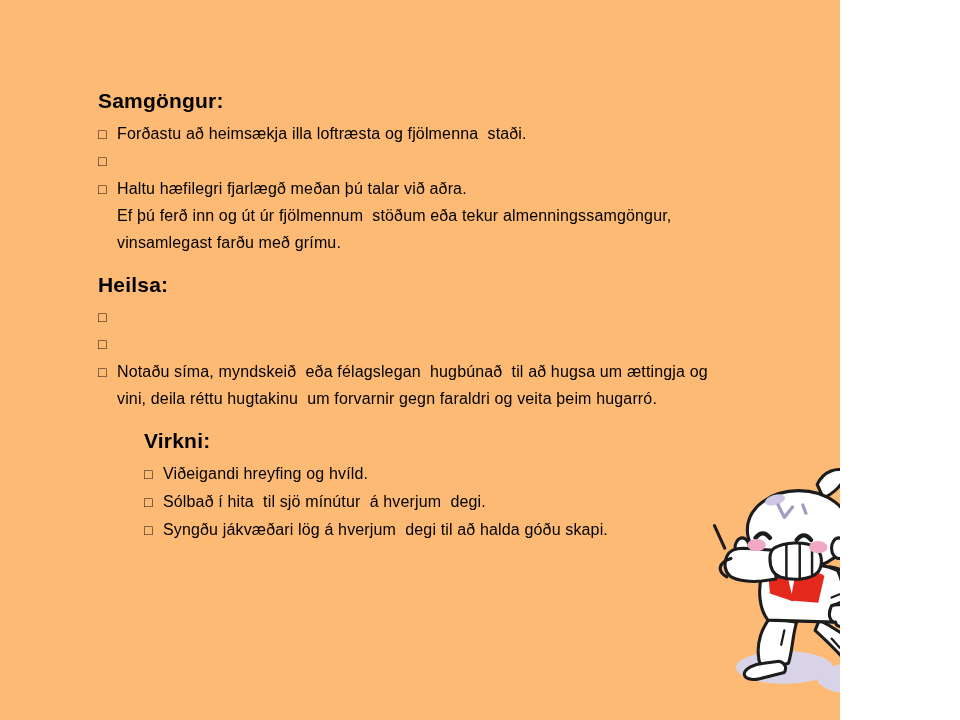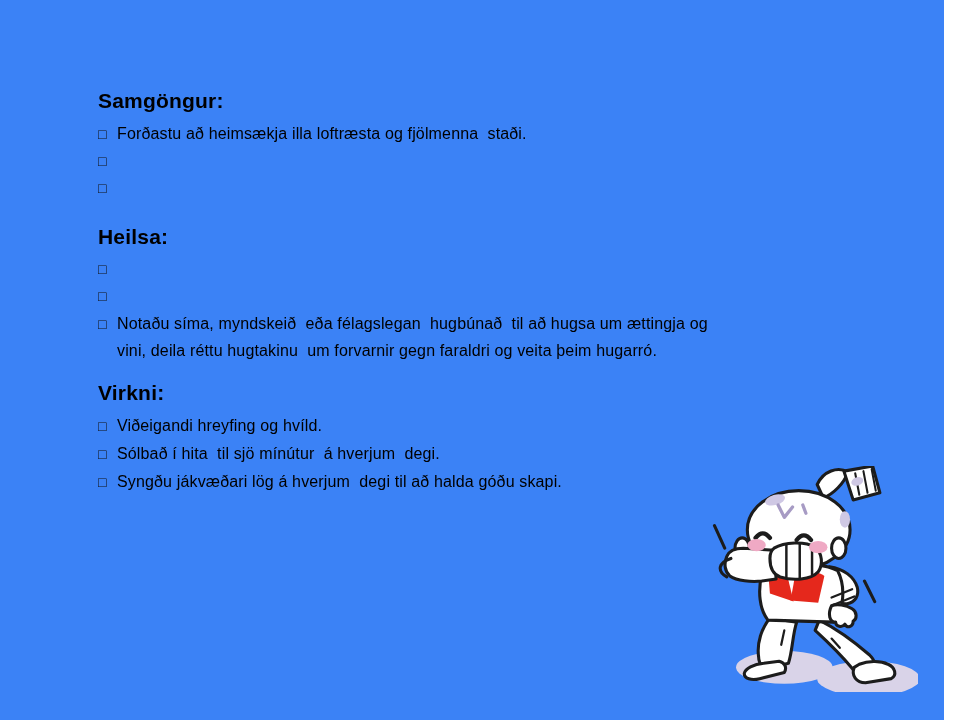--- a/index.html
+++ b/index.html
@@ -1,32 +1,32 @@
 <!DOCTYPE html>
 <html><head>
 <meta charset="utf-8">
 <style>
   html,body{margin:0;padding:0;background:#fff;}
   .page{
     position:relative;
-    width:944px;height:720px;
-    background:#3b82f6;
+    width:840px;height:720px;
+    background:#fdba74;
     font-family:"Liberation Sans", sans-serif;
     color:#000;
     overflow:hidden;
   }
   .content{
     position:absolute;left:98px;top:86px;width:845px;
   }
   .section h2{
     font-size:21px;line-height:30px;margin:0 0 4px 0;font-weight:bold;
     letter-spacing:0.2px;
   }
-  .section + .section{margin-top:20px;}
-  .section.sec3{margin-top:14px;}
+  .section + .section{margin-top:14px;}
+  .section.sec3{margin-top:14px;margin-left:46px;}
   .item{display:flex;align-items:baseline;}
   .bullet{
     flex:0 0 19px;font-size:14px;line-height:27px;color:#111;
   }
   .item-text{
     font-size:16px;line-height:27px;white-space:pre;letter-spacing:0.15px;
   }
   .illustration{
     position:absolute;left:702px;top:466px;width:216px;height:226px;
   }
@@ -41,20 +41,23 @@
       <h2>Samgöngur:</h2>
       <div class="item">
         <span class="bullet">□</span>
         <span class="item-text">Forðastu að heimsækja illa loftræsta og fjölmenna  staði.</span>
       </div>
       <div class="item">
         <span class="bullet">□</span>
       </div>
       <div class="item">
         <span class="bullet">□</span>
+        <span class="item-text">Haltu hæfilegri fjarlægð meðan þú talar við aðra.
+Ef þú ferð inn og út úr fjölmennum  stöðum eða tekur almenningssamgöngur,
+vinsamlegast farðu með grímu.</span>
       </div>
     </div>
 
     <div class="section sec2">
       <h2>Heilsa:</h2>
       <div class="item">
         <span class="bullet">□</span>
       </div>
       <div class="item">
         <span class="bullet">□</span>

